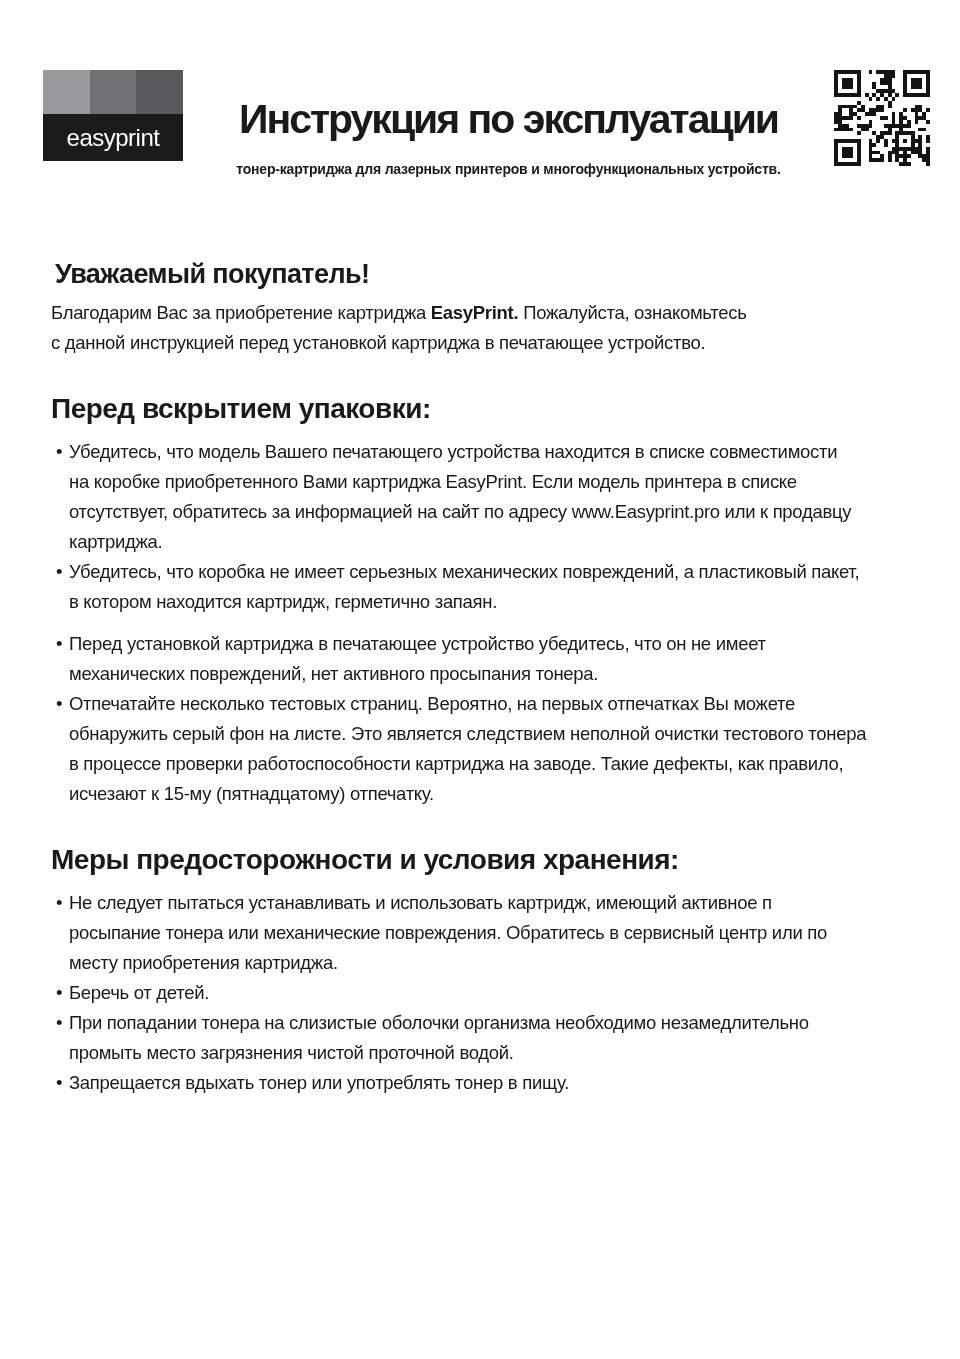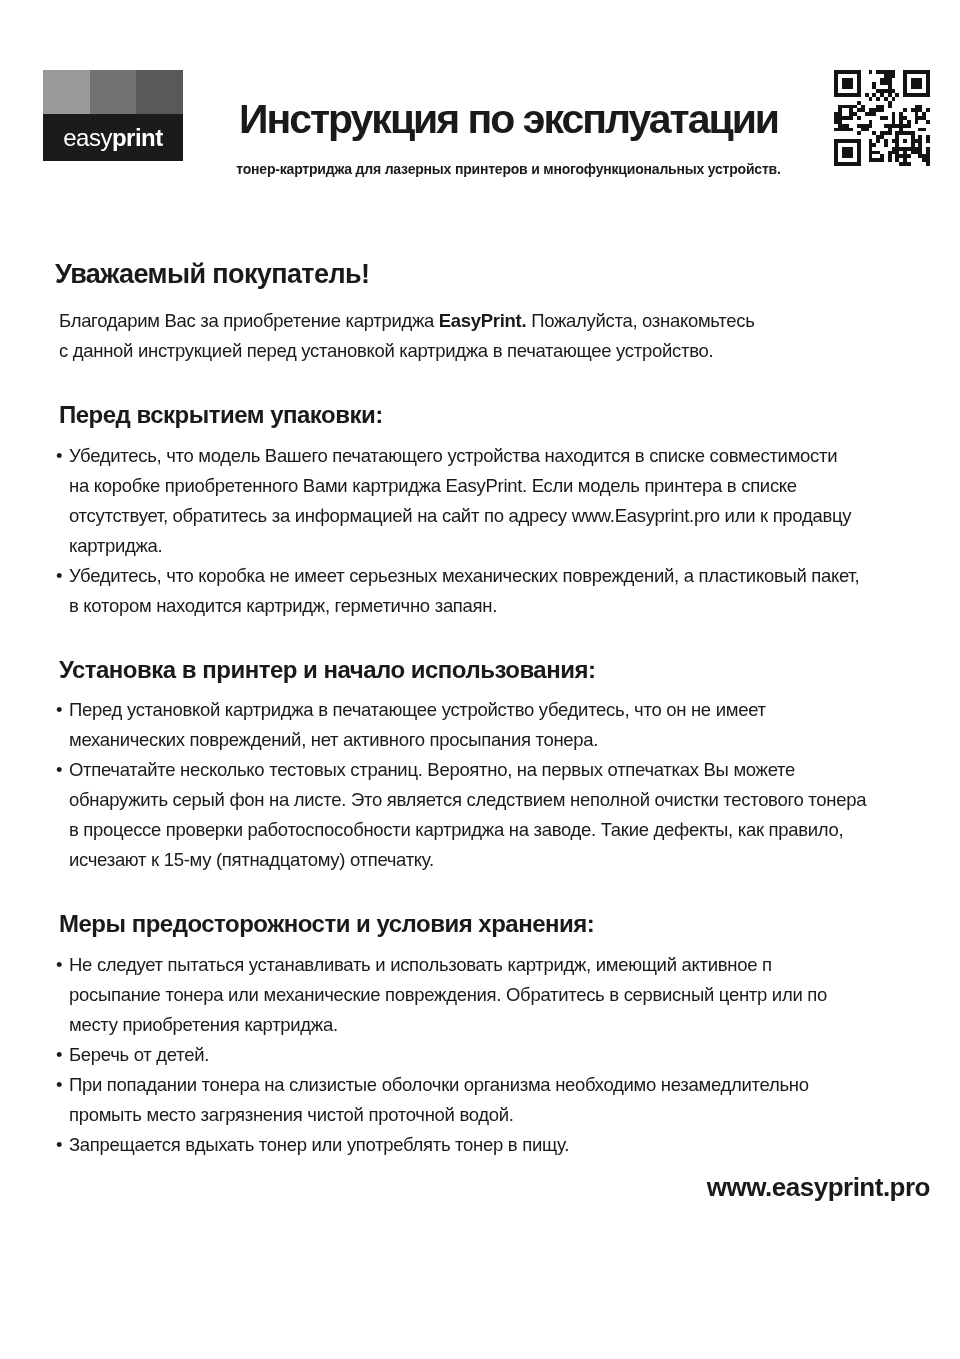--- a/index.html
+++ b/index.html
@@ -17,34 +17,34 @@
   .header{display:flex; align-items:flex-start;}
   .logo{width:140px; height:84px; flex:0 0 auto;}
   .logo-grays{display:flex; height:44px;}
   .logo-grays .sq{flex:1;}
   .sq1{background:var(--logo-gray-light);} .sq2{background:var(--logo-gray-mid);} .sq3{background:var(--logo-gray-dark);}
   .logo-bottom{
     height:47px; background:var(--logo-black); color:#fff;
     display:flex; align-items:center; justify-content:center;
     font-size:24px; letter-spacing:-0.5px;
   }
-  .logo-bottom .easy{font-weight:400;} .logo-bottom .print{font-weight:700;}
+  .logo-bottom .easy{font-weight:400;} .logo-bottom .print{font-weight:400;}
   .title-block{flex:1; text-align:center; padding:16px 10px 0 10px;}
   .doc-title{
     margin:12px; font-size:41px; font-weight:700; letter-spacing:-2px; line-height:1.05;
     white-space:nowrap;
   }
   .doc-subtitle{margin-top:20px; font-size:14px; font-weight:700; letter-spacing:-0.2px;}
   .qr{width:96px; height:96px; flex:0 0 auto; margin-right:5px;}
   .qr svg{width:96px; height:96px; display:block; shape-rendering:crispEdges;}
   
   .greeting-h{font-size:27px; font-weight:700; letter-spacing:-0.6px; margin:82px 0 3px 12px; line-height:1.15;}
-  .intro{margin:16px; font-size:18.5px; line-height:30px; letter-spacing:-0.3px; white-space:pre-line;}
+  .intro{margin:8px; font-size:18.5px; line-height:30px; letter-spacing:-0.3px; white-space:pre-line;}
   .intro b{font-weight:700;}
-  .section-h{font-size:24px; font-weight:700; letter-spacing:-0.5px; margin:35px 0 7px 16px; line-height:1.15;}
+  .section-h{font-size:28px; font-weight:700; letter-spacing:-0.5px; margin:35px 0 7px 8px; line-height:1.15;}
   ul.bullets{list-style:none; margin:12px; padding:0; font-size:18.5px; line-height:30px; letter-spacing:-0.3px;}
   ul.bullets li{position:relative; padding-left:14px; white-space:pre-line;}
   ul.bullets li::before{content:"\2022"; position:absolute; left:1px; top:0;}
   
   .footer{margin-top:8px; text-align:right; padding-right:5px;}
   .site{font-size:26px; font-weight:700; letter-spacing:-0.5px;}
 </style>
 </head>
 <body>
 
@@ -86,21 +86,20 @@
         <li>Убедитесь, что модель Вашего печатающего устройства находится в списке совместимости
 на коробке приобретенного Вами картриджа EasyPrint. Если модель принтера в списке
 отсутствует, обратитесь за  информацией на сайт  по адресу www.Easyprint.pro или к продавцу
 картриджа.</li>
         <li>Убедитесь, что коробка не имеет серьезных механических повреждений, а пластиковый пакет,
 в котором находится картридж, герметично запаян.</li>
       </ul>
     </section>
 
     <section>
-      <h3 class="section-h">Установка в принтер и начало использования:</h3>
       <ul class="bullets">
         <li>Перед установкой картриджа в печатающее устройство убедитесь, что он не имеет
 механических повреждений, нет активного просыпания тонера.</li>
         <li>Отпечатайте несколько тестовых страниц. Вероятно, на первых отпечатках Вы можете
 обнаружить серый фон на листе. Это является следствием неполной очистки тестового тонера
 в процессе проверки работоспособности картриджа на заводе. Такие дефекты, как правило,
 исчезают к 15-му (пятнадцатому) отпечатку.</li>
       </ul>
     </section>
 
@@ -111,17 +110,14 @@
 росыпание тонера или механические повреждения. Обратитесь в сервисный центр или по
 месту приобретения картриджа.</li>
         <li>Беречь от детей.</li>
         <li>При попадании тонера на слизистые оболочки организма необходимо незамедлительно
 промыть место загрязнения чистой проточной водой.</li>
         <li>Запрещается вдыхать тонер или употреблять тонер в пищу.</li>
       </ul>
     </section>
   </main>
 
-  <footer class="footer">
-    <span class="site">www.easyprint.pro</span>
-  </footer>
 
 </div>
 
 </body></html>

